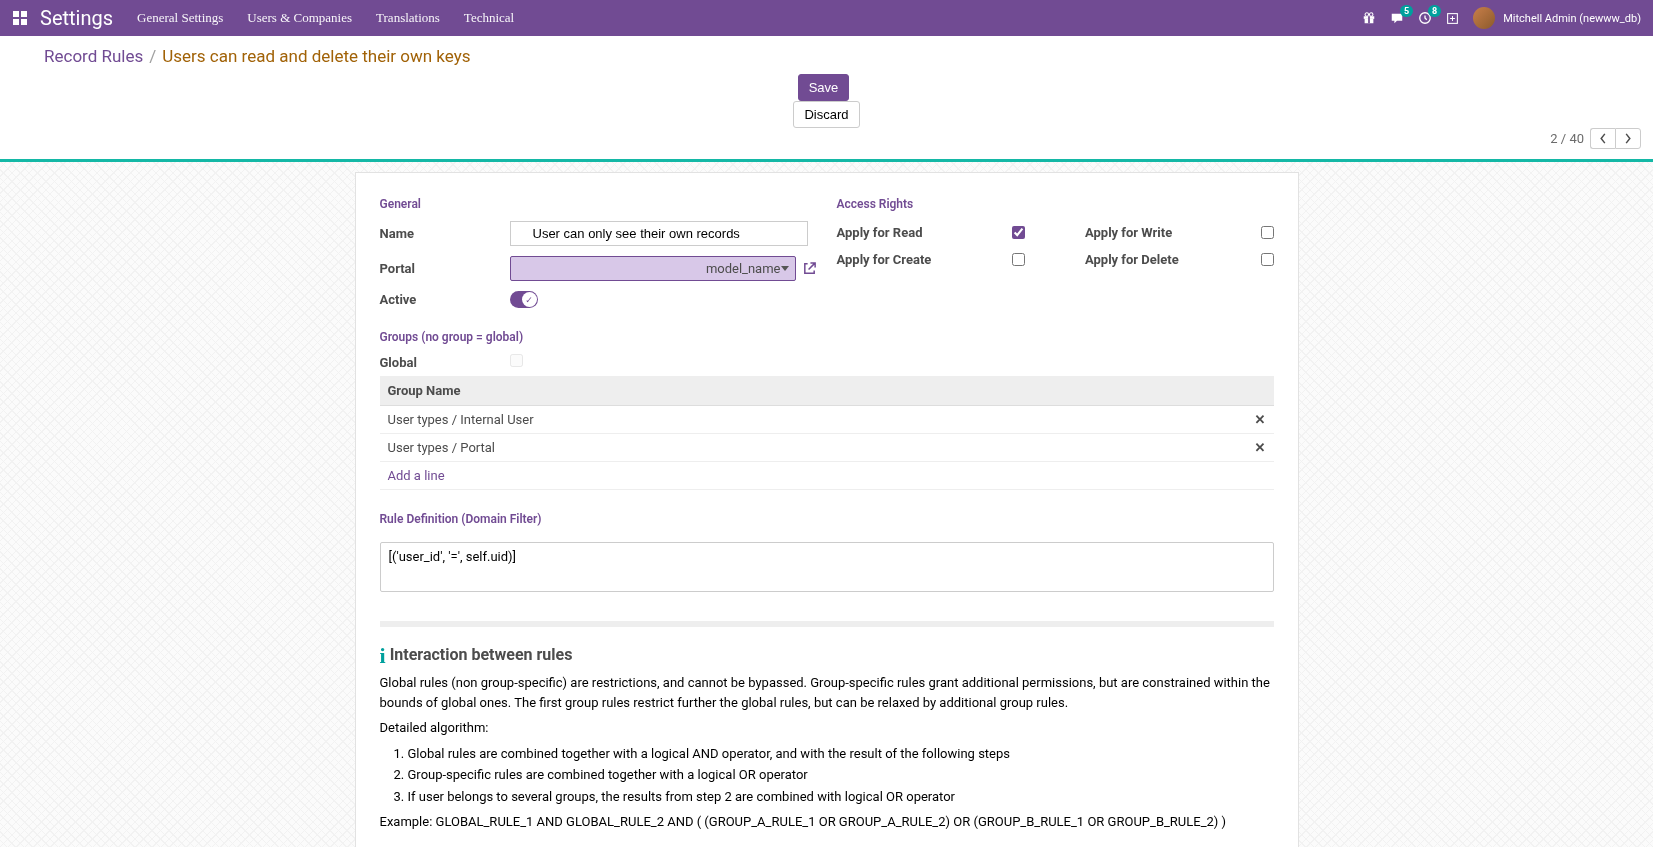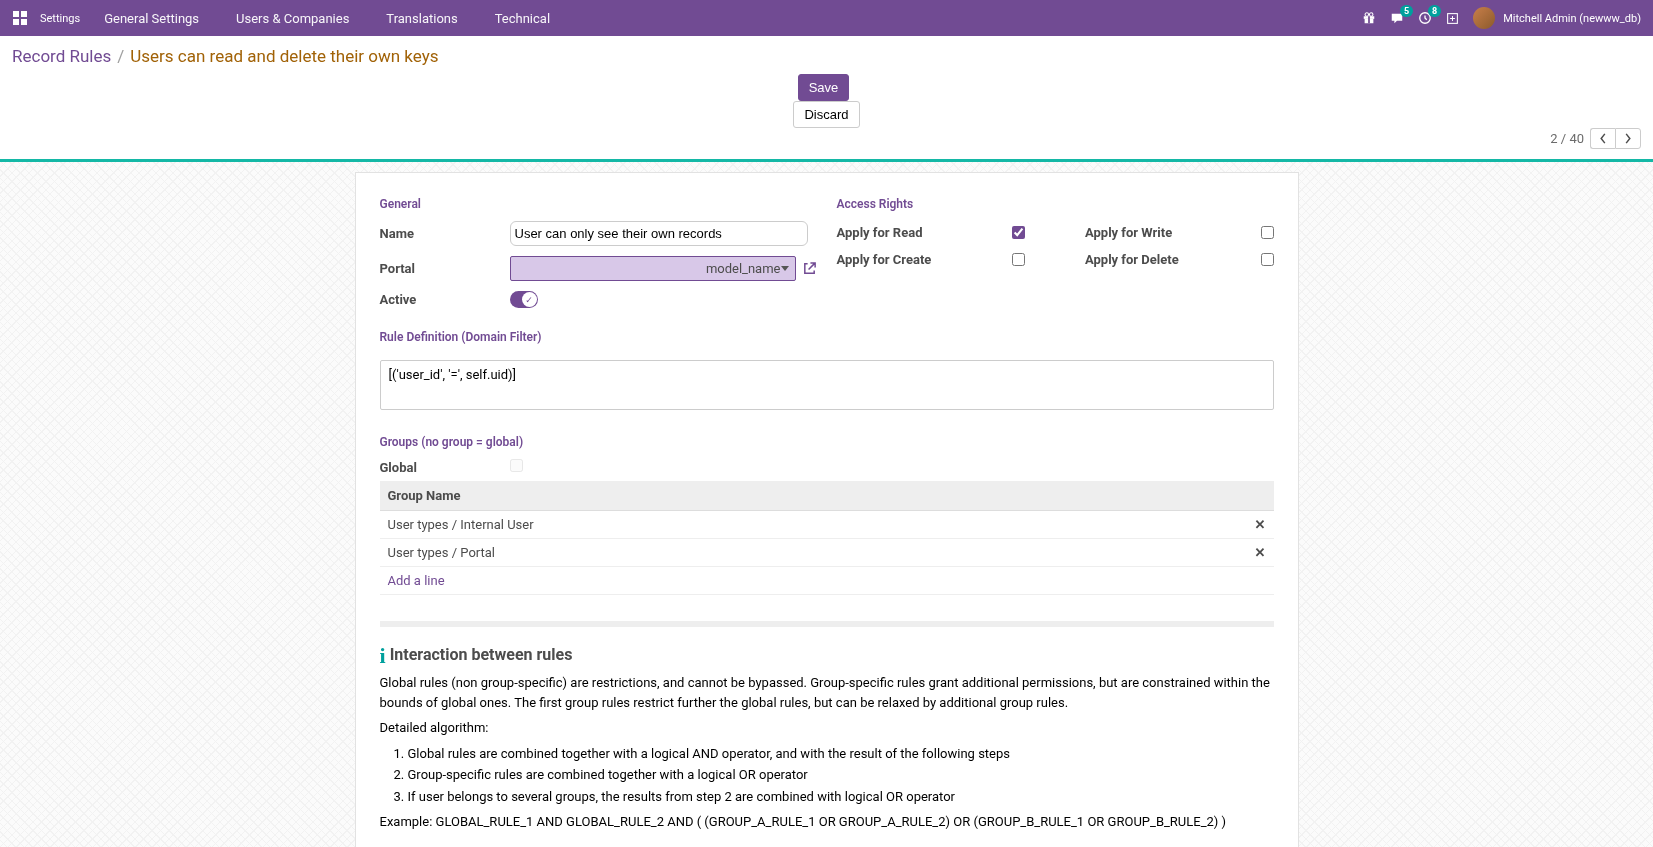--- a/index.html
+++ b/index.html
@@ -1,30 +1,30 @@
 <!DOCTYPE html>
 <html><head>
 <meta charset="utf-8">
 <style>
 * { box-sizing: border-box; margin: 0; padding: 0; }
 body { font-family: -apple-system, BlinkMacSystemFont, "Segoe UI", Roboto, "Helvetica Neue", Arial, sans-serif; font-size: 13px; color: #4c4c4c; background: #f9f9f9; }
 .header { background: #714b93; color: #fff; height: 36px; display: flex; align-items: center; padding: 0 12px; }
 .apps-icon { width: 16px; height: 16px; margin-right: 12px; cursor: pointer; }
-.app-title { font-size: 11px; font-weight: 400; color: #fff; margin-right: 24px; }
-.nav-menu { display: flex; gap: 37px; flex: 1; }
+.app-title { font-size: 20px; font-weight: 400; color: #fff; margin-right: 24px; }
+.nav-menu { display: flex; gap: 24px; flex: 1; font-family: Liberation Serif, serif; }
 .nav-item { color: #fff; font-size: 13px; cursor: pointer; opacity: 0.95; }
 .header-tools { display: flex; align-items: center; gap: 14px; }
 .header-icon { color: #fff; cursor: pointer; position: relative; font-size: 14px; }
 .badge { position: absolute; top: -6px; right: -9px; background: #00a09d; color: #fff; font-size: 9px; padding: 1px 4px; border-radius: 8px; font-weight: bold; }
 .user-block { display: flex; align-items: center; gap: 8px; cursor: pointer; }
 .avatar { width: 22px; height: 22px; border-radius: 50%; background: linear-gradient(135deg,#c97f4a,#8b5a2b); }
 .user-name { color: #fff; font-size: 11px; }
 
 .crumbs-bar { background: #fff; padding: 10px 12px 0 12px; }
-.crumbs { font-size: 17px; display: flex; align-items: center; gap: 6px; }
+.crumbs { font-size: 17px; display: flex; align-items: center; gap: 6px; margin-left: 32px; }
 .crumbs a { color: #714b93; text-decoration: none; }
 .crumbs .sep { color: #a0a0a0; }
 .crumbs .current { color: #a16207; }
 
 .actions-bar { background: #fff; padding: 8px 12px 10px 12px; display: flex; align-items: center; border-bottom: 3px solid #14b8a6; flex-direction: column; }
 .btn { font-size: 13px; padding: 5px 10px; border: 1px solid #ccc; background: #fff; cursor: pointer; border-radius: 3px; }
 .btn-primary { background: #714b93; color: #fff; border-color: #714b93; margin-right: 6px; }
 .pager { margin-left: auto; display: flex; align-items: center; gap: 6px; font-size: 13px; color: #6b6b6b; }
 .pager-btns { display: flex; }
 .pager-btn { border: 1px solid #ccc; padding: 4px 8px; cursor: pointer; background: #fff; font-size: 13px; }
@@ -35,21 +35,21 @@
 .sheet { background: #fff; max-width: 944px; margin: 0 auto; border: 1px solid #e2e2e2; padding: 24px; }
 
 .section-title { color: #714b93; font-weight: 600; font-size: 12px; margin-bottom: 10px; }
 
 .row2 { display: flex; gap: 20px; }
 .col { flex: 1; }
 
 .form-grid { display: grid; grid-template-columns: 130px 1fr; row-gap: 10px; align-items: center; }
 .form-label { font-weight: 700; color: #4c4c4c; font-size: 13px; }
 
-.text-input { width: 100%; max-width: 298px; padding: 4px 4px; border: 1px solid #ccc; font-size: 13px; border-radius: 6px; }
+.text-input { width: 100%; max-width: 298px; padding: 4px 22px; border: 1px solid #ccc; font-size: 13px; border-radius: 0; }
 .model-wrap { display: flex; align-items: center; gap: 6px; }
 .model-select { flex:1; max-width: 298px; padding: 4px 6px; border: 1px solid #714b93; background: #d8c8e8; font-size: 13px; border-radius: 2px; display: flex; justify-content: flex-end; align-items: center; cursor: pointer; }
 .caret-d { border-left:4px solid transparent; border-right:4px solid transparent; border-top:5px solid #555; width:0; height:0; }
 .ext-link { color: #714b93; cursor: pointer; font-size: 14px; }
 
 .toggle { width: 28px; height: 17px; background: #714b93; border-radius: 10px; position: relative; cursor: pointer; }
 .toggle::after { content:'✓'; position:absolute; right:1px; top:1px; width:15px; height:15px; background:#fff; border-radius:50%; font-size:9px; color:#714b93; display:flex; align-items:center; justify-content:center; }
 
 .access-grid { display: grid; grid-template-columns: 1fr auto 1fr auto; row-gap: 12px; column-gap: 60px; align-items: center; padding-top: 4px; }
 .chk { width: 13px; height: 13px; cursor: pointer; }
@@ -202,25 +202,20 @@
           <input type="checkbox" class="chk" style="">
           <div class="form-label">Apply for Create</div>
           <input type="checkbox" class="chk" style="">
           <div class="form-label">Apply for Delete</div>
           <input type="checkbox" class="chk" style="">
         </div>
       </div>
     </div>
 
     <div style="margin-top:22px">
-      <div class="section-title">Rule Definition (Domain Filter)</div>
-      <textarea class="domain-box" style="">[('user_id', '=', self.uid)]</textarea>
-    </div>
-
-    <div style="margin-top:22px">
       <div class="section-title">Groups (no group = global)</div>
       <div class="global-row">
         <div class="form-label">Global</div>
         <div><input type="checkbox" class="global-chk" disabled="" style=""></div>
       </div>
       <table class="group-table">
         <thead>
           <tr>
               <th>Group Name</th>
             </tr>
@@ -230,20 +225,25 @@
             <td><span>User types / Internal User</span><span class="row-del">✕</span></td>
           </tr>
           <tr>
             <td><span>User types / Portal</span><span class="row-del">✕</span></td>
           </tr>
           <tr>
             <td><span class="add-line">Add a line</span></td>
           </tr>
         </tbody>
       </table>
+    </div>
+
+    <div style="margin-top:22px">
+      <div class="section-title">Rule Definition (Domain Filter)</div>
+      <textarea class="domain-box" style="">[('user_id', '=', self.uid)]</textarea>
     </div>
 
     <div class="hbar"></div>
 
     <div>
       <div class="info-head">
         <span class="info-icon">i</span>
         <span class="info-title">Interaction between rules</span>
       </div>
       <div class="info-body">

